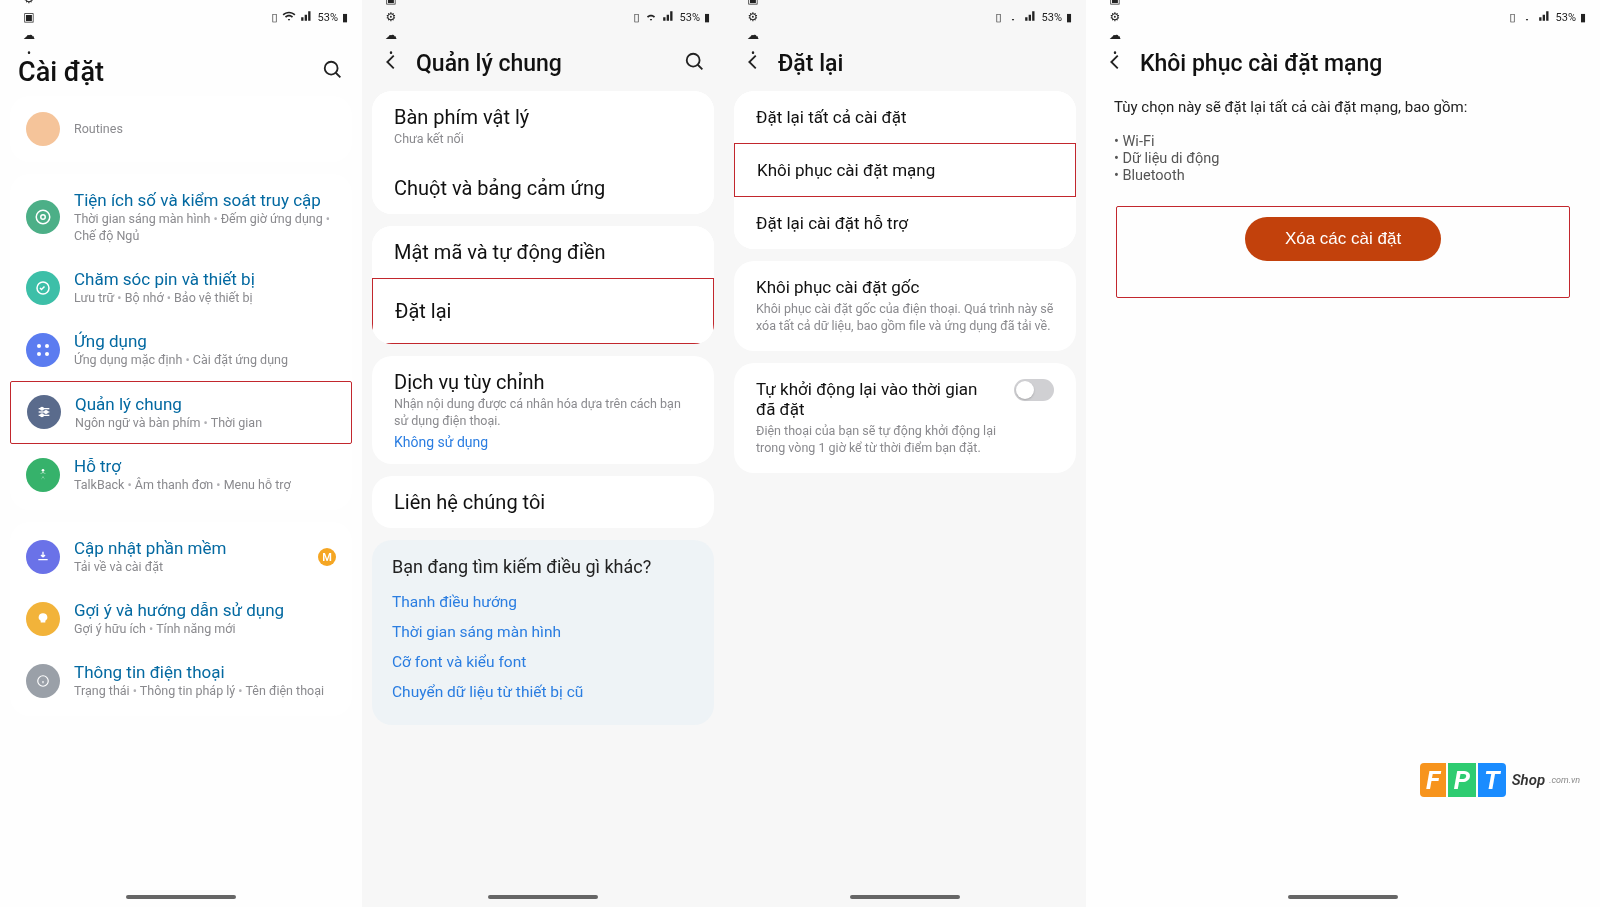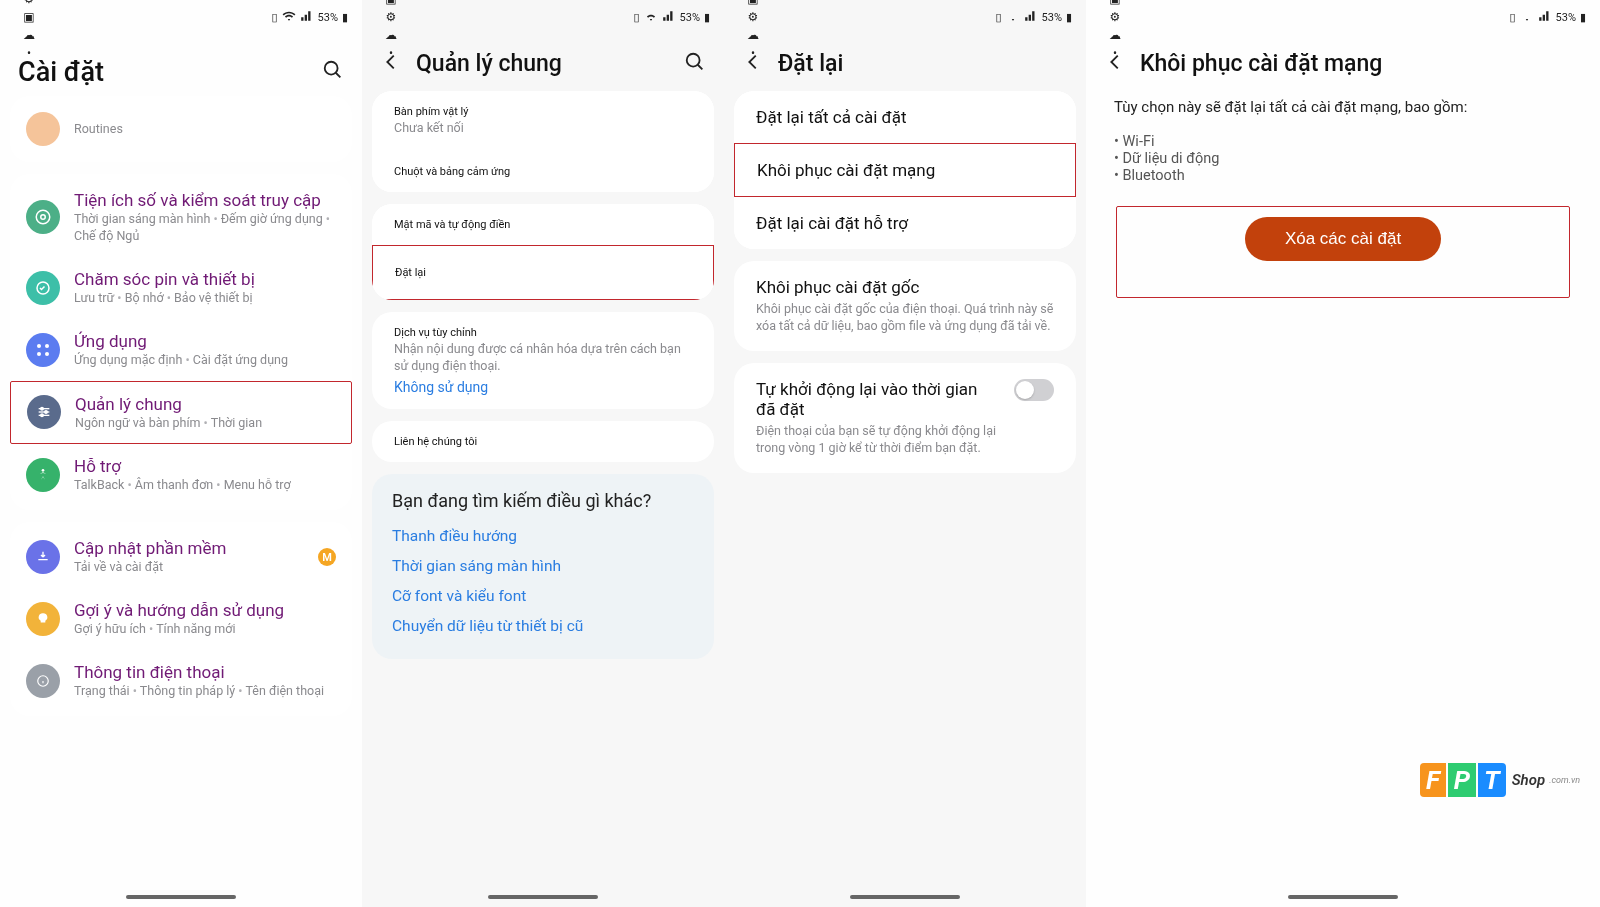--- a/index.html
+++ b/index.html
@@ -63,34 +63,34 @@
     gap: 14px;
   }
   .row-icon {
     width: 34px; height: 34px;
     border-radius: 50%;
     display:flex; align-items:center; justify-content:center;
     flex-shrink:0;
     color:#fff;
   }
   .row-body { flex:1; min-width:0; }
-  .row-title { font-size: 17px; color:#701a75; }
+  .row-title { font-size: 17px; color:#0369a1; }
   .row-sub { font-size: 12.5px; color:#8a8a8e; line-height:1.35; margin-top:1px; }
   .row-sub .dot::before { content:" • "; color:#b0b0b4; }
   .badge-m {
     width:18px; height:18px; border-radius:50%;
     background:#f5a623; color:#fff; font-size:11px; font-weight:600;
     display:flex; align-items:center; justify-content:center;
   }
   .highlight-red { border: 1.5px solid #c2272d; border-radius:2px; }
   .list-item {
     padding: 14px 22px;
     background:#fff;
   }
-  .list-title { font-size: 11px; color:#111; }
+  .list-title { font-size: 20px; color:#111; }
   .list-sub { font-size: 12.5px; color:#8a8a8e; line-height:1.35; margin-top:2px; }
   .list-link { font-size: 14px; color:#2a7de1; margin-top:4px; }
   .group { background:#fff; border-radius: 20px; margin: 0 10px 12px; overflow:hidden; }
   .group .list-item + .list-item { }
   .s3-item { padding:16px 22px; background:#fff; }
   .s3-title { font-size:17px; color:#111; }
   .s3-sub { font-size:12.5px; color:#8a8a8e; line-height:1.35; margin-top:4px; }
   .toggle {
     width:40px; height:22px; border-radius:11px; background:#d0d0d3;
     position:relative; flex-shrink:0;

